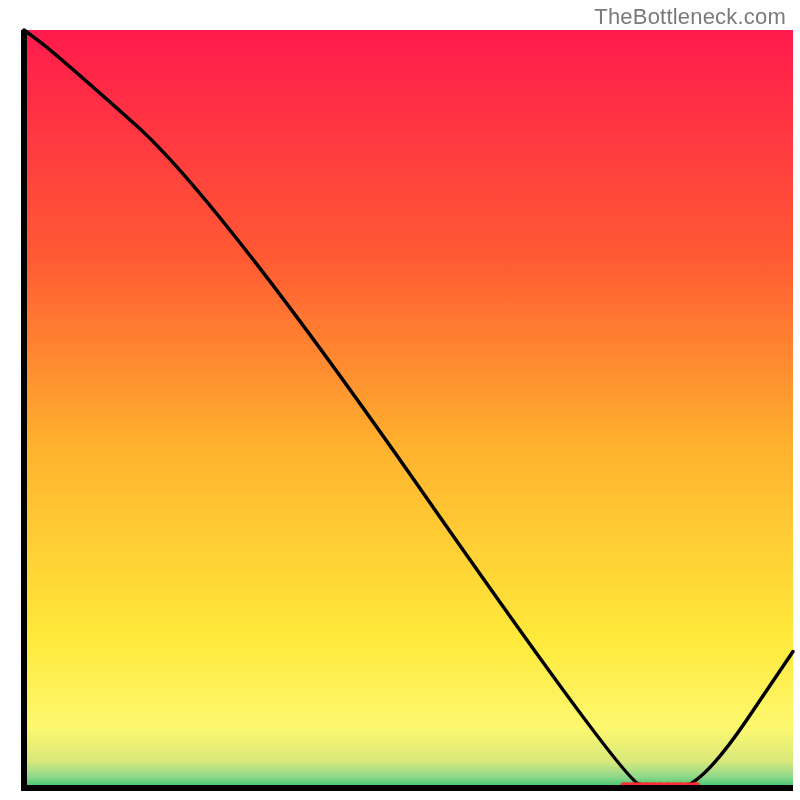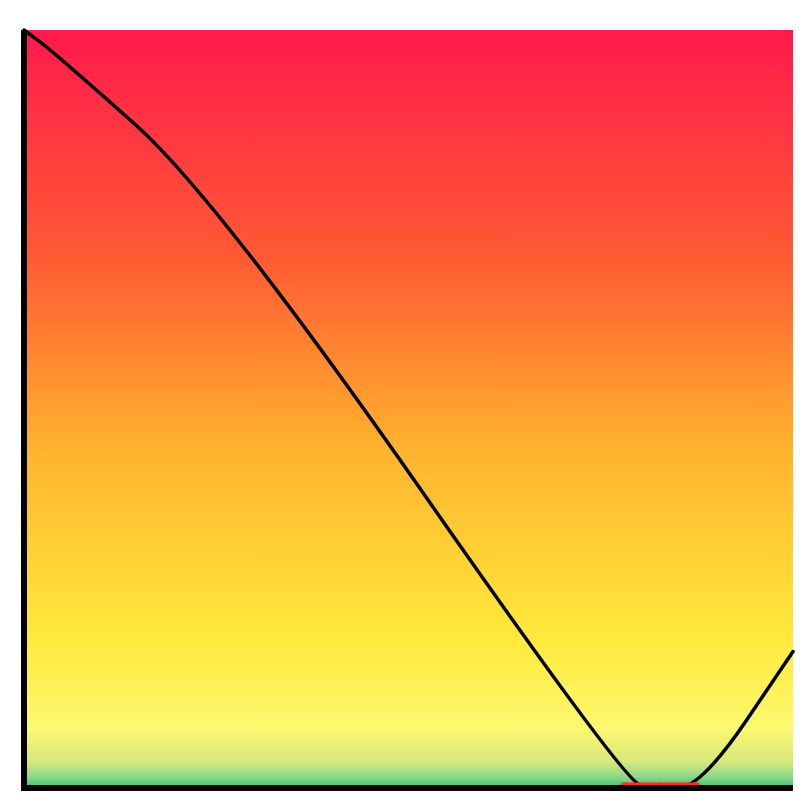--- a/index.html
+++ b/index.html
@@ -27,20 +27,21 @@
     user-select: none;
   }
   svg {
     display: block;
   }
 </style>
 </head>
 <body>
 
 <div class="wrap">
+  <div class="watermark">TheBottleneck.com</div>
 
   <svg id="chart-svg" width="800" height="800" viewBox="0 0 800 800">
     <defs>
       <linearGradient id="bg-grad" x1="0" y1="0" x2="0" y2="1">
           <stop offset="0.00%" stop-color="#ff1a4d"></stop>
           <stop offset="30.00%" stop-color="#ff5a33"></stop>
           <stop offset="55.00%" stop-color="#ffb22e"></stop>
           <stop offset="80.00%" stop-color="#ffe93a"></stop>
           <stop offset="92.00%" stop-color="#fdf86f"></stop>
           <stop offset="96.50%" stop-color="#d8e87b"></stop>

